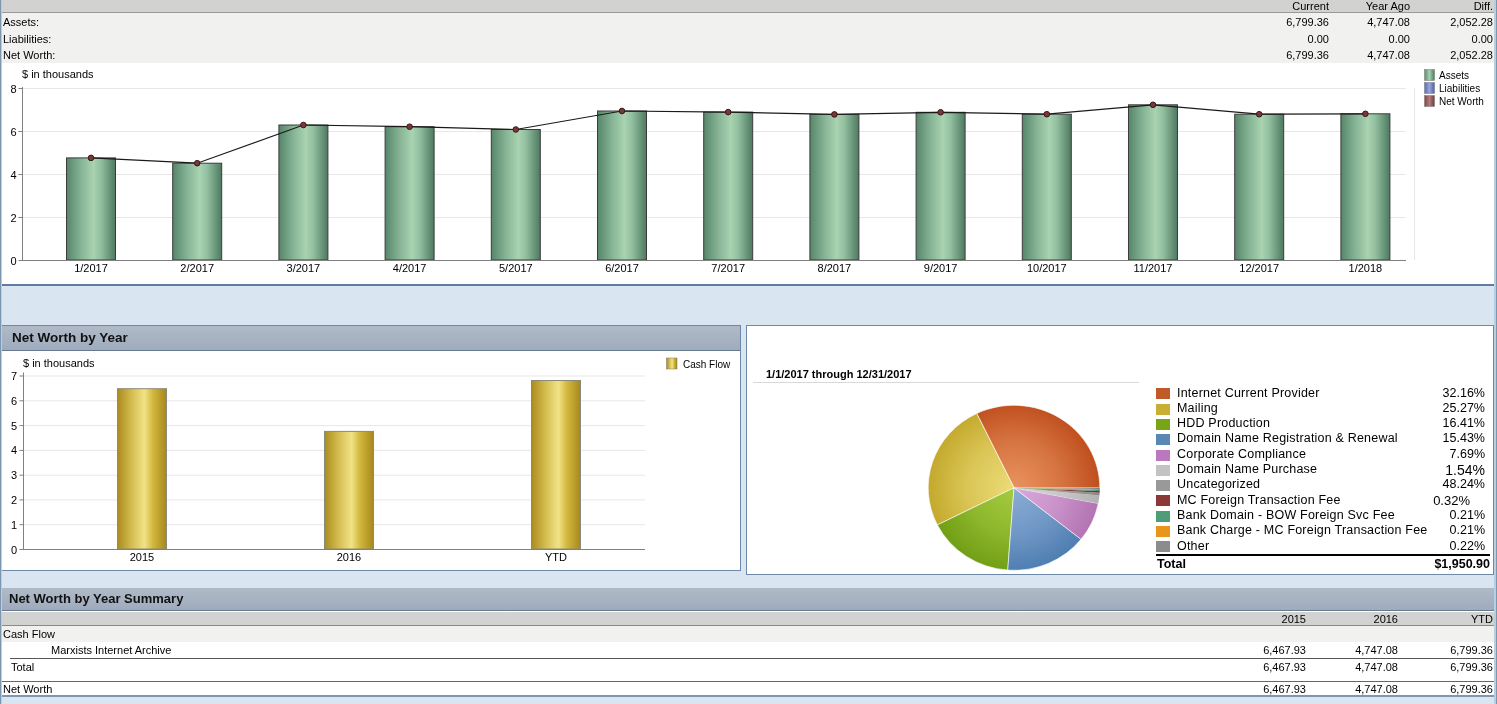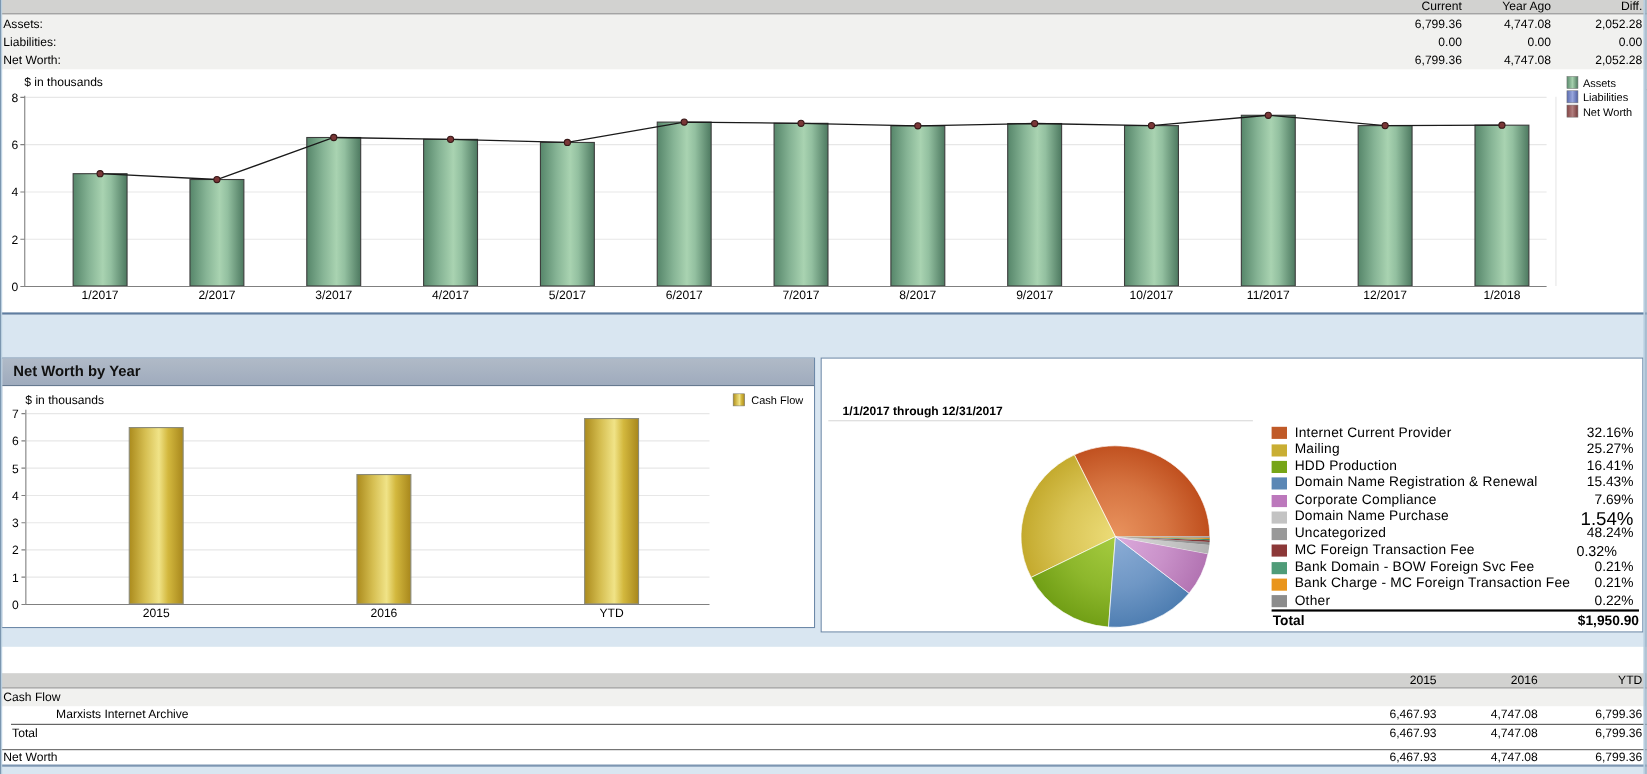--- a/index.html
+++ b/index.html
@@ -252,41 +252,44 @@
 <div style="position:absolute;left:1177px;top:416.1px;font-size:12.5px;letter-spacing:0.2px;white-space:nowrap">HDD Production</div>
 <div style="position:absolute;right:12px;top:416.1px;font-size:12.5px">16.41%</div>
 <div style="position:absolute;left:1156px;top:434.2px;width:13.5px;height:11px;background:#5b87b5"></div>
 <div style="position:absolute;left:1177px;top:431.4px;font-size:12.5px;letter-spacing:0.2px;white-space:nowrap">Domain Name Registration &amp; Renewal</div>
 <div style="position:absolute;right:12px;top:431.4px;font-size:12.5px">15.43%</div>
 <div style="position:absolute;left:1156px;top:449.5px;width:13.5px;height:11px;background:#bc78bc"></div>
 <div style="position:absolute;left:1177px;top:446.7px;font-size:12.5px;letter-spacing:0.2px;white-space:nowrap">Corporate Compliance</div>
 <div style="position:absolute;right:12px;top:446.7px;font-size:12.5px">7.69%</div>
 <div style="position:absolute;left:1156px;top:464.8px;width:13.5px;height:11px;background:#c3c3c3"></div>
 <div style="position:absolute;left:1177px;top:462.0px;font-size:12.5px;letter-spacing:0.2px;white-space:nowrap">Domain Name Purchase</div>
-<div style="position:absolute;right:12px;top:462.0px;font-size:17px">1.54%</div>
+<div style="position:absolute;right:12px;top:462.0px;font-size:14px">1.54%</div>
 <div style="position:absolute;left:1156px;top:480.1px;width:13.5px;height:11px;background:#999999"></div>
 <div style="position:absolute;left:1177px;top:477.3px;font-size:12.5px;letter-spacing:0.2px;white-space:nowrap">Uncategorized</div>
 <div style="position:absolute;right:12px;top:477.3px;font-size:12.5px">48.24%</div>
 <div style="position:absolute;left:1156px;top:495.4px;width:13.5px;height:11px;background:#8c3838"></div>
 <div style="position:absolute;left:1177px;top:492.6px;font-size:12.5px;letter-spacing:0.2px;white-space:nowrap">MC Foreign Transaction Fee</div>
 <div style="position:absolute;right:27px;top:492.6px;font-size:13px">0.32%</div>
 <div style="position:absolute;left:1156px;top:510.7px;width:13.5px;height:11px;background:#4f9c78"></div>
 <div style="position:absolute;left:1177px;top:507.9px;font-size:12.5px;letter-spacing:0.2px;white-space:nowrap">Bank Domain - BOW Foreign Svc Fee</div>
 <div style="position:absolute;right:12px;top:507.9px;font-size:12.5px">0.21%</div>
 <div style="position:absolute;left:1156px;top:526.0px;width:13.5px;height:11px;background:#e9951c"></div>
 <div style="position:absolute;left:1177px;top:523.2px;font-size:12.5px;letter-spacing:0.2px;white-space:nowrap">Bank Charge - MC Foreign Transaction Fee</div>
 <div style="position:absolute;right:12px;top:523.2px;font-size:12.5px">0.21%</div>
 <div style="position:absolute;left:1156px;top:541.3px;width:13.5px;height:11px;background:#8c8c8c"></div>
 <div style="position:absolute;left:1177px;top:538.5px;font-size:12.5px;letter-spacing:0.2px;white-space:nowrap">Other</div>
 <div style="position:absolute;right:12px;top:538.5px;font-size:12.5px">0.22%</div>
 <div class="abs" style="left:1156px;top:554px;width:334px;height:2px;background:#000"></div>
 <div class="abs" style="left:1157px;top:557px;font-size:12.5px;font-weight:bold">Total</div>
 <div class="abs" style="right:7px;top:557px;font-size:12.5px;font-weight:bold">$1,950.90</div>
 
 <div class="abs" style="left:0;top:588px;width:1497px;height:108px;background:#fff">
+  <div class="abs" style="left:0;top:0;width:100%;height:23px;background:linear-gradient(#b0bac7,#9fabbd);border-bottom:1px solid #66798f">
+    <div style="position:absolute;left:9px;top:3px;font-size:13px;font-weight:bold;color:#111">Net Worth by Year Summary</div>
+  </div>
   <div class="abs" style="left:0;top:24px;width:100%;height:14px;background:#d2d2d0;border-bottom:1px solid #8a8a8a">
     <div class="abs" style="right:191px;top:1px;">2015</div>
     <div class="abs" style="right:99px;top:1px;">2016</div>
     <div class="abs" style="right:4px;top:1px;">YTD</div>
   </div>
   <div class="abs" style="left:0;top:38px;width:100%;height:16px;background:#f1f1ef">
     <div class="abs" style="left:3px;top:2px;">Cash Flow</div>
   </div>
   <div class="abs" style="left:0;top:54px;width:100%;height:16px;">
     <div class="abs" style="left:11px;top:2px;padding-left:40px;">Marxists Internet Archive</div>

